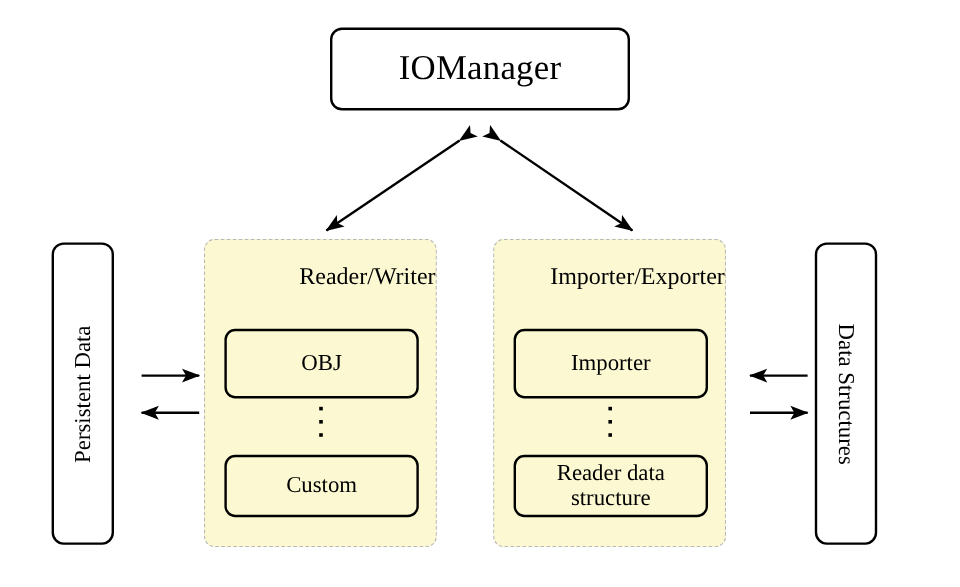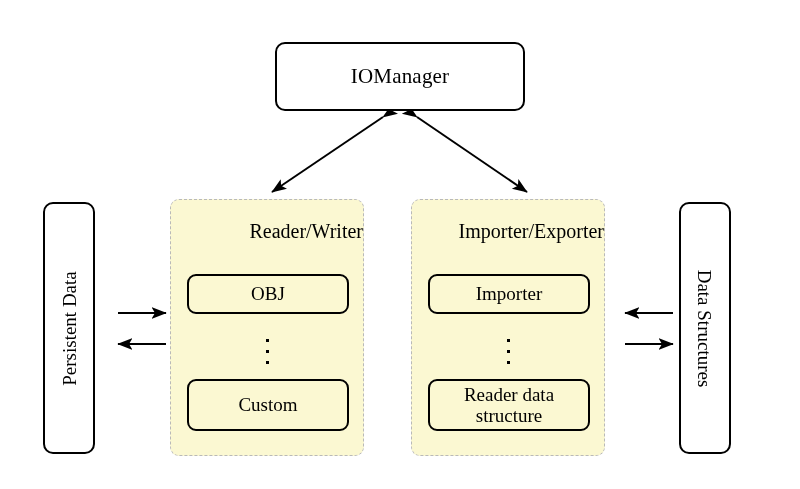--- a/index.html
+++ b/index.html
@@ -23,27 +23,27 @@
     display: flex;
     align-items: center;
     justify-content: center;
     text-align: center;
     color: #000000;
   }
 
   
   .manager-box {
     left: 275px;
-    top: 42px;
+    top: 23px;
     width: 250px;
     height: 69px;
     background: #ffffff;
     border: 2.2px solid #000000;
     border-radius: 10px;
-    font-size: 21px;
+    font-size: 29px;
     letter-spacing: .2px;
   }
 
   
   .side-box {
     width: 52px;
     height: 252px;
     background: #ffffff;
     border: 2.2px solid #000000;
     border-radius: 10px;
@@ -94,21 +94,21 @@
     border: 2.6px solid #000000;
     border-radius: 9px;
     display: flex;
     align-items: center;
     justify-content: center;
     text-align: center;
     font-size: 19px;
     line-height: 1.12;
     color: #000000;
   }
-  .item-box.first { top: 74px;  height: 40px; }
+  .item-box.first { top: 74px;  height: 58px; }
   .item-box.last  { top: 179px; height: 52px; }
 
   
   .ellipsis {
     position: absolute;
     left: 0;
     width: 100%;
     top: 129px;
     height: 44px;
     display: flex;

